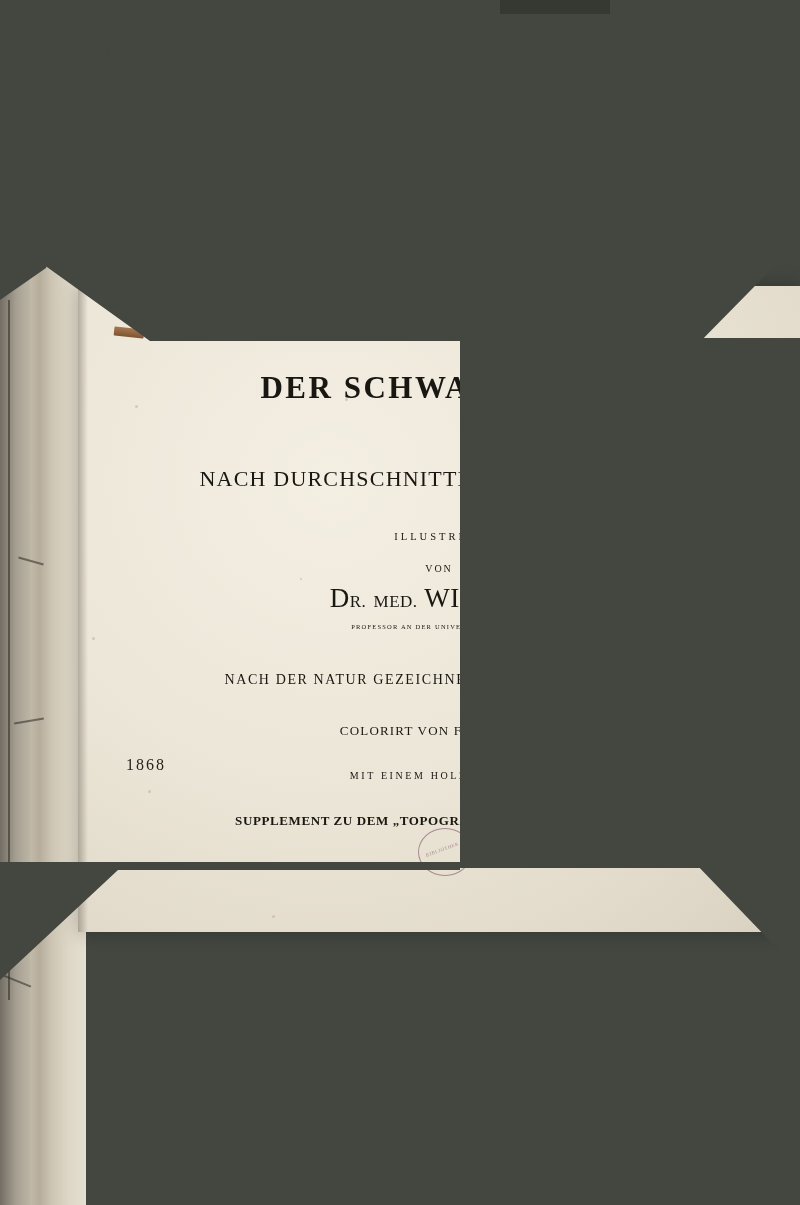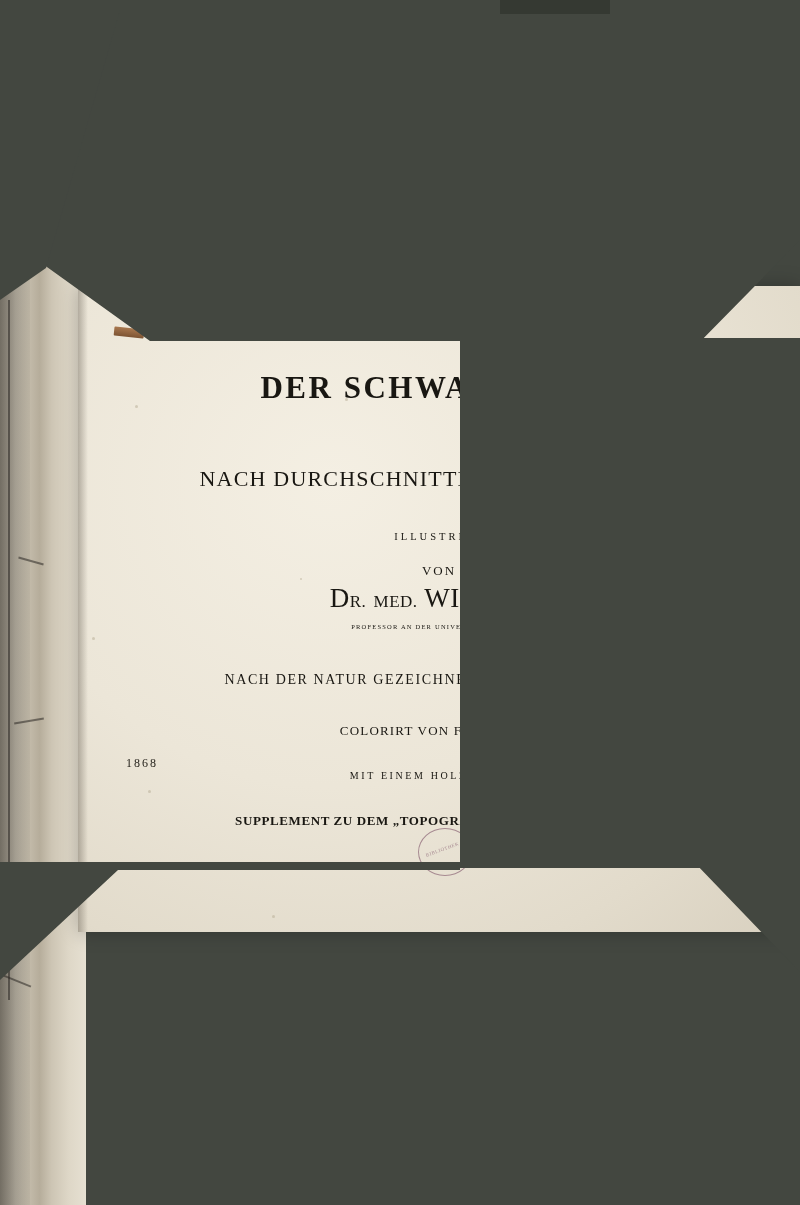--- a/index.html
+++ b/index.html
@@ -109,21 +109,21 @@
     font-size: 22px;
     letter-spacing: 1.2px;
   }
   .l3 {
     top: 245px;
     font-size: 10.5px;
     letter-spacing: 3px;
   }
   .l4 {
     top: 277px;
-    font-size: 13px;
+    font-size: 10px;
     letter-spacing: 2px;
   }
   .l5 {
     top: 297px;
     font-size: 27px;
     letter-spacing: 0.5px;
   }
   .l5 .small { font-size: 17px; }
   .l6 {
     top: 337px;
@@ -148,21 +148,21 @@
   .l10 {
     top: 527px;
     font-size: 13px;
     font-weight: bold;
     letter-spacing: 0.6px;
   }
   .year {
     position: absolute;
     left: 48px;
     top: 470px;
-    font-size: 12px;
+    font-size: 16px;
     letter-spacing: 2px;
     color: #26231c;
   }
 
   
   .stamp {
     position: absolute;
     left: 418px;
     top: 828px;
     width: 52px;

